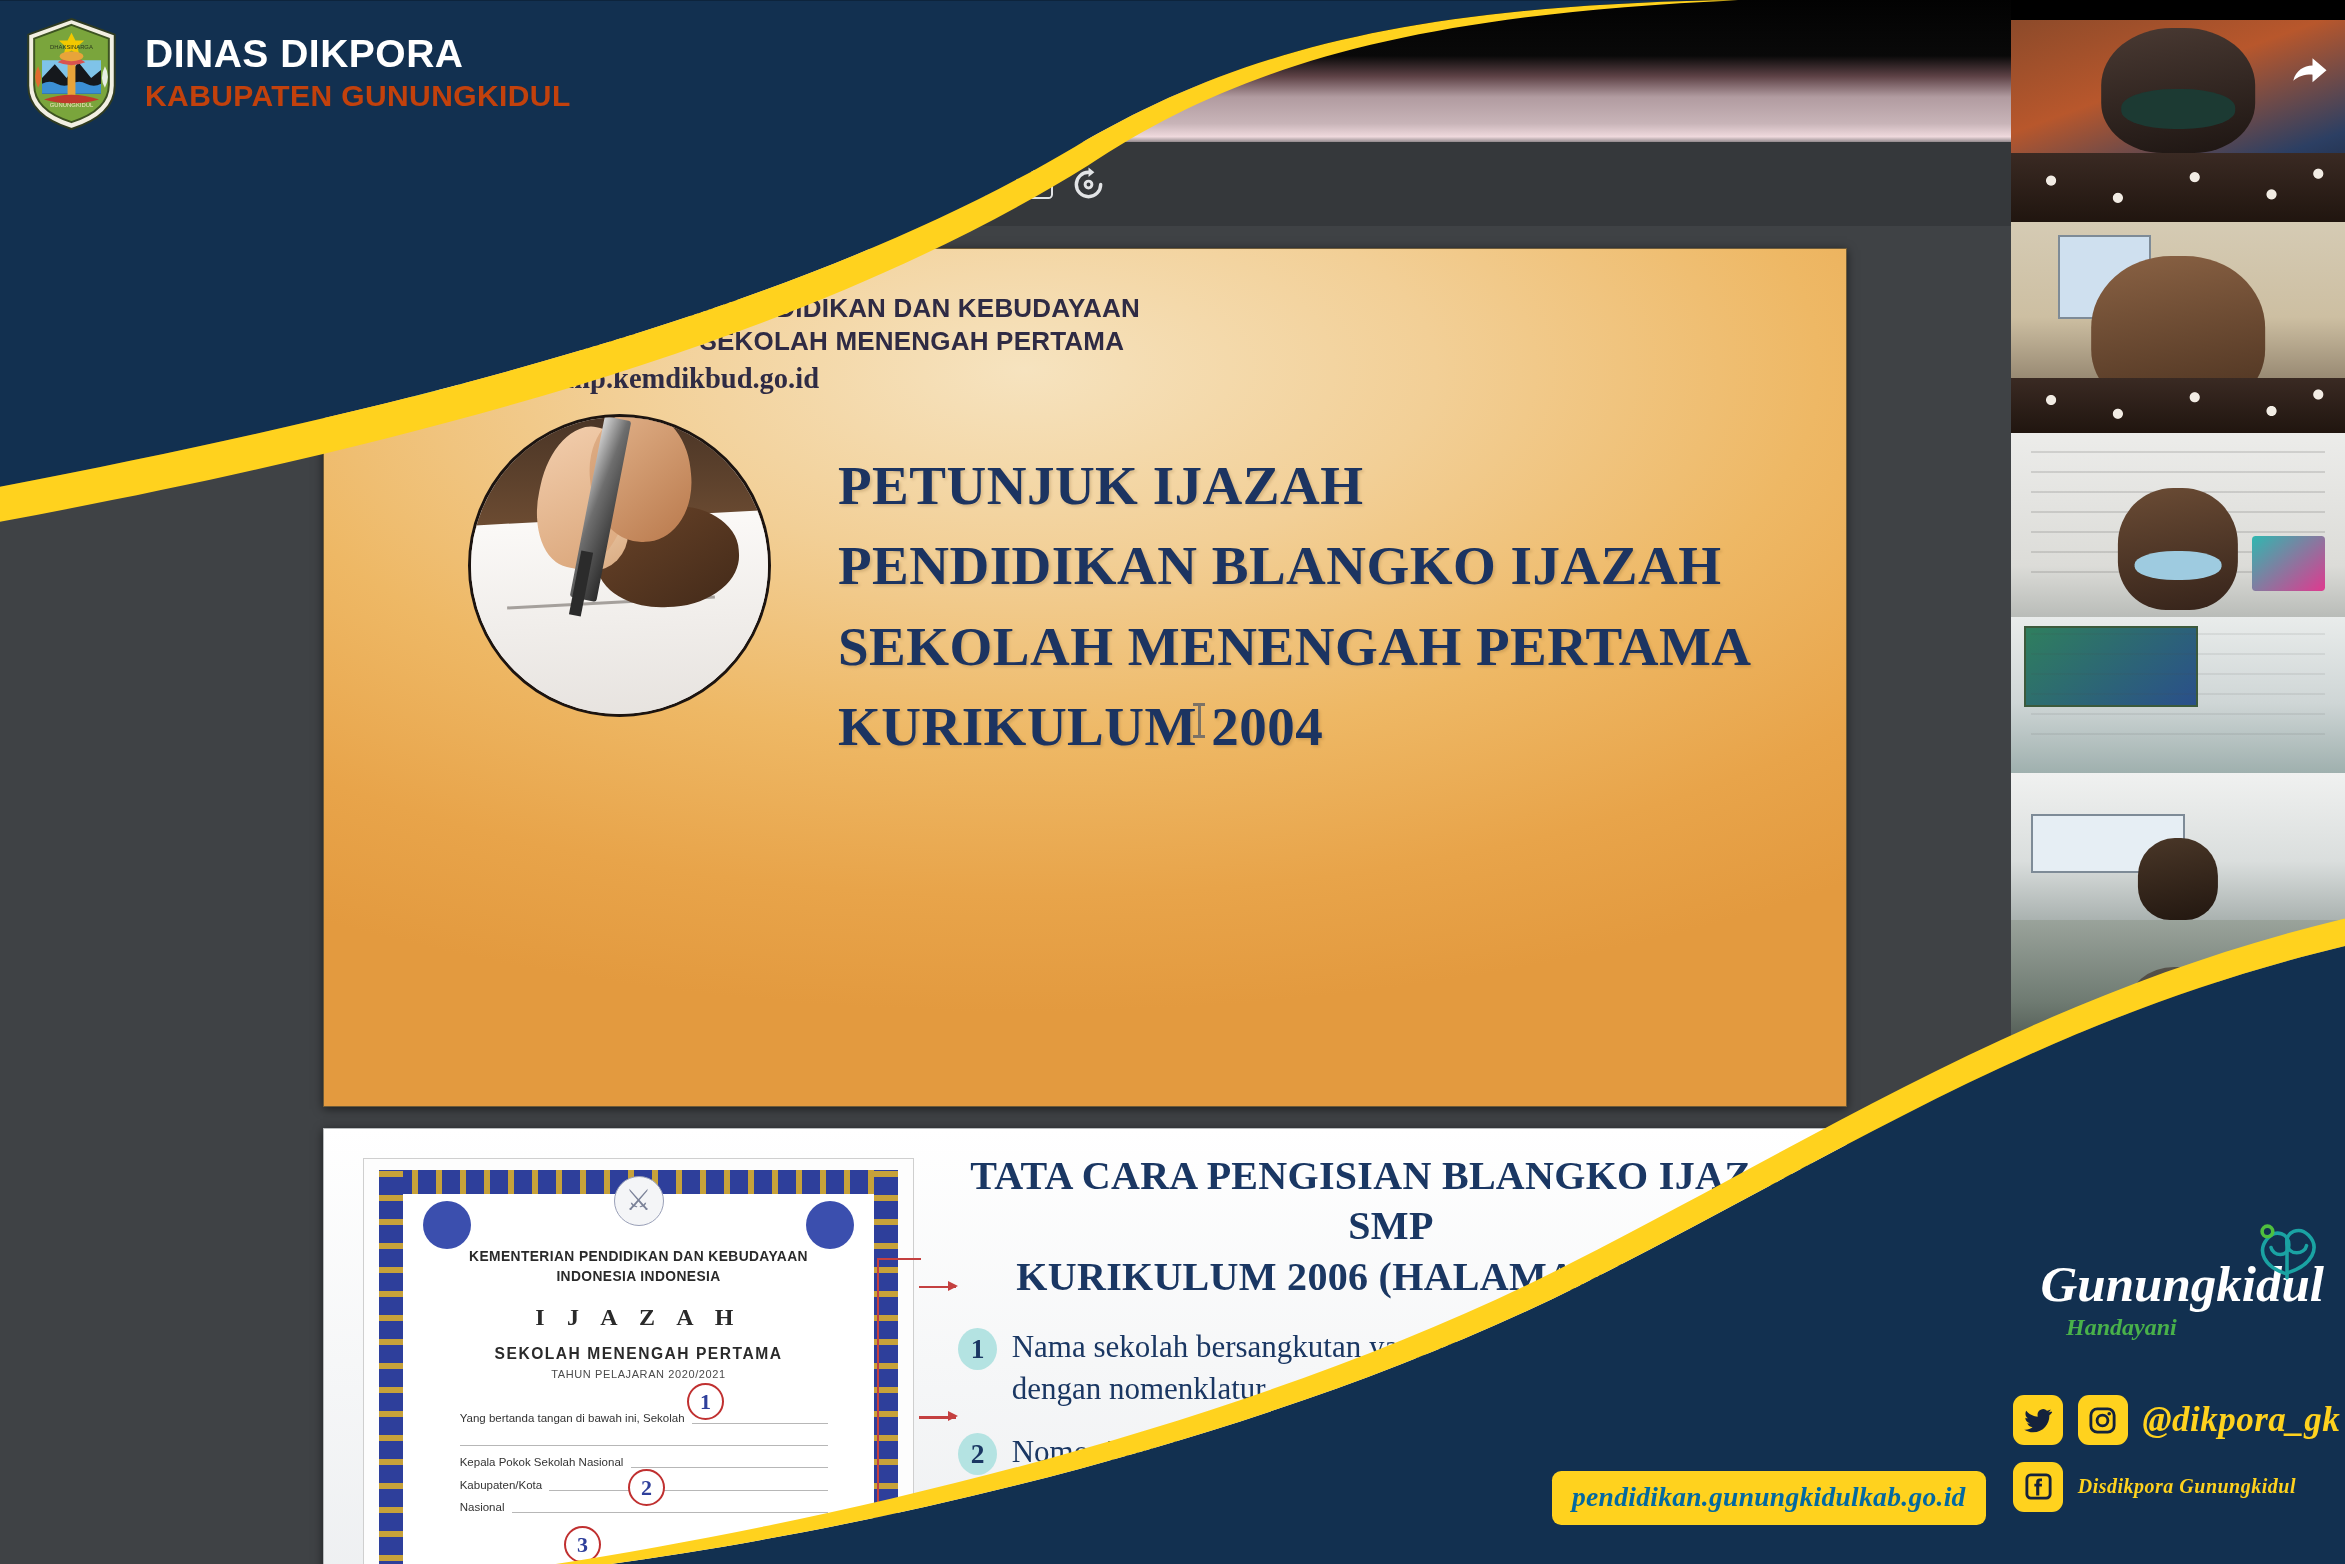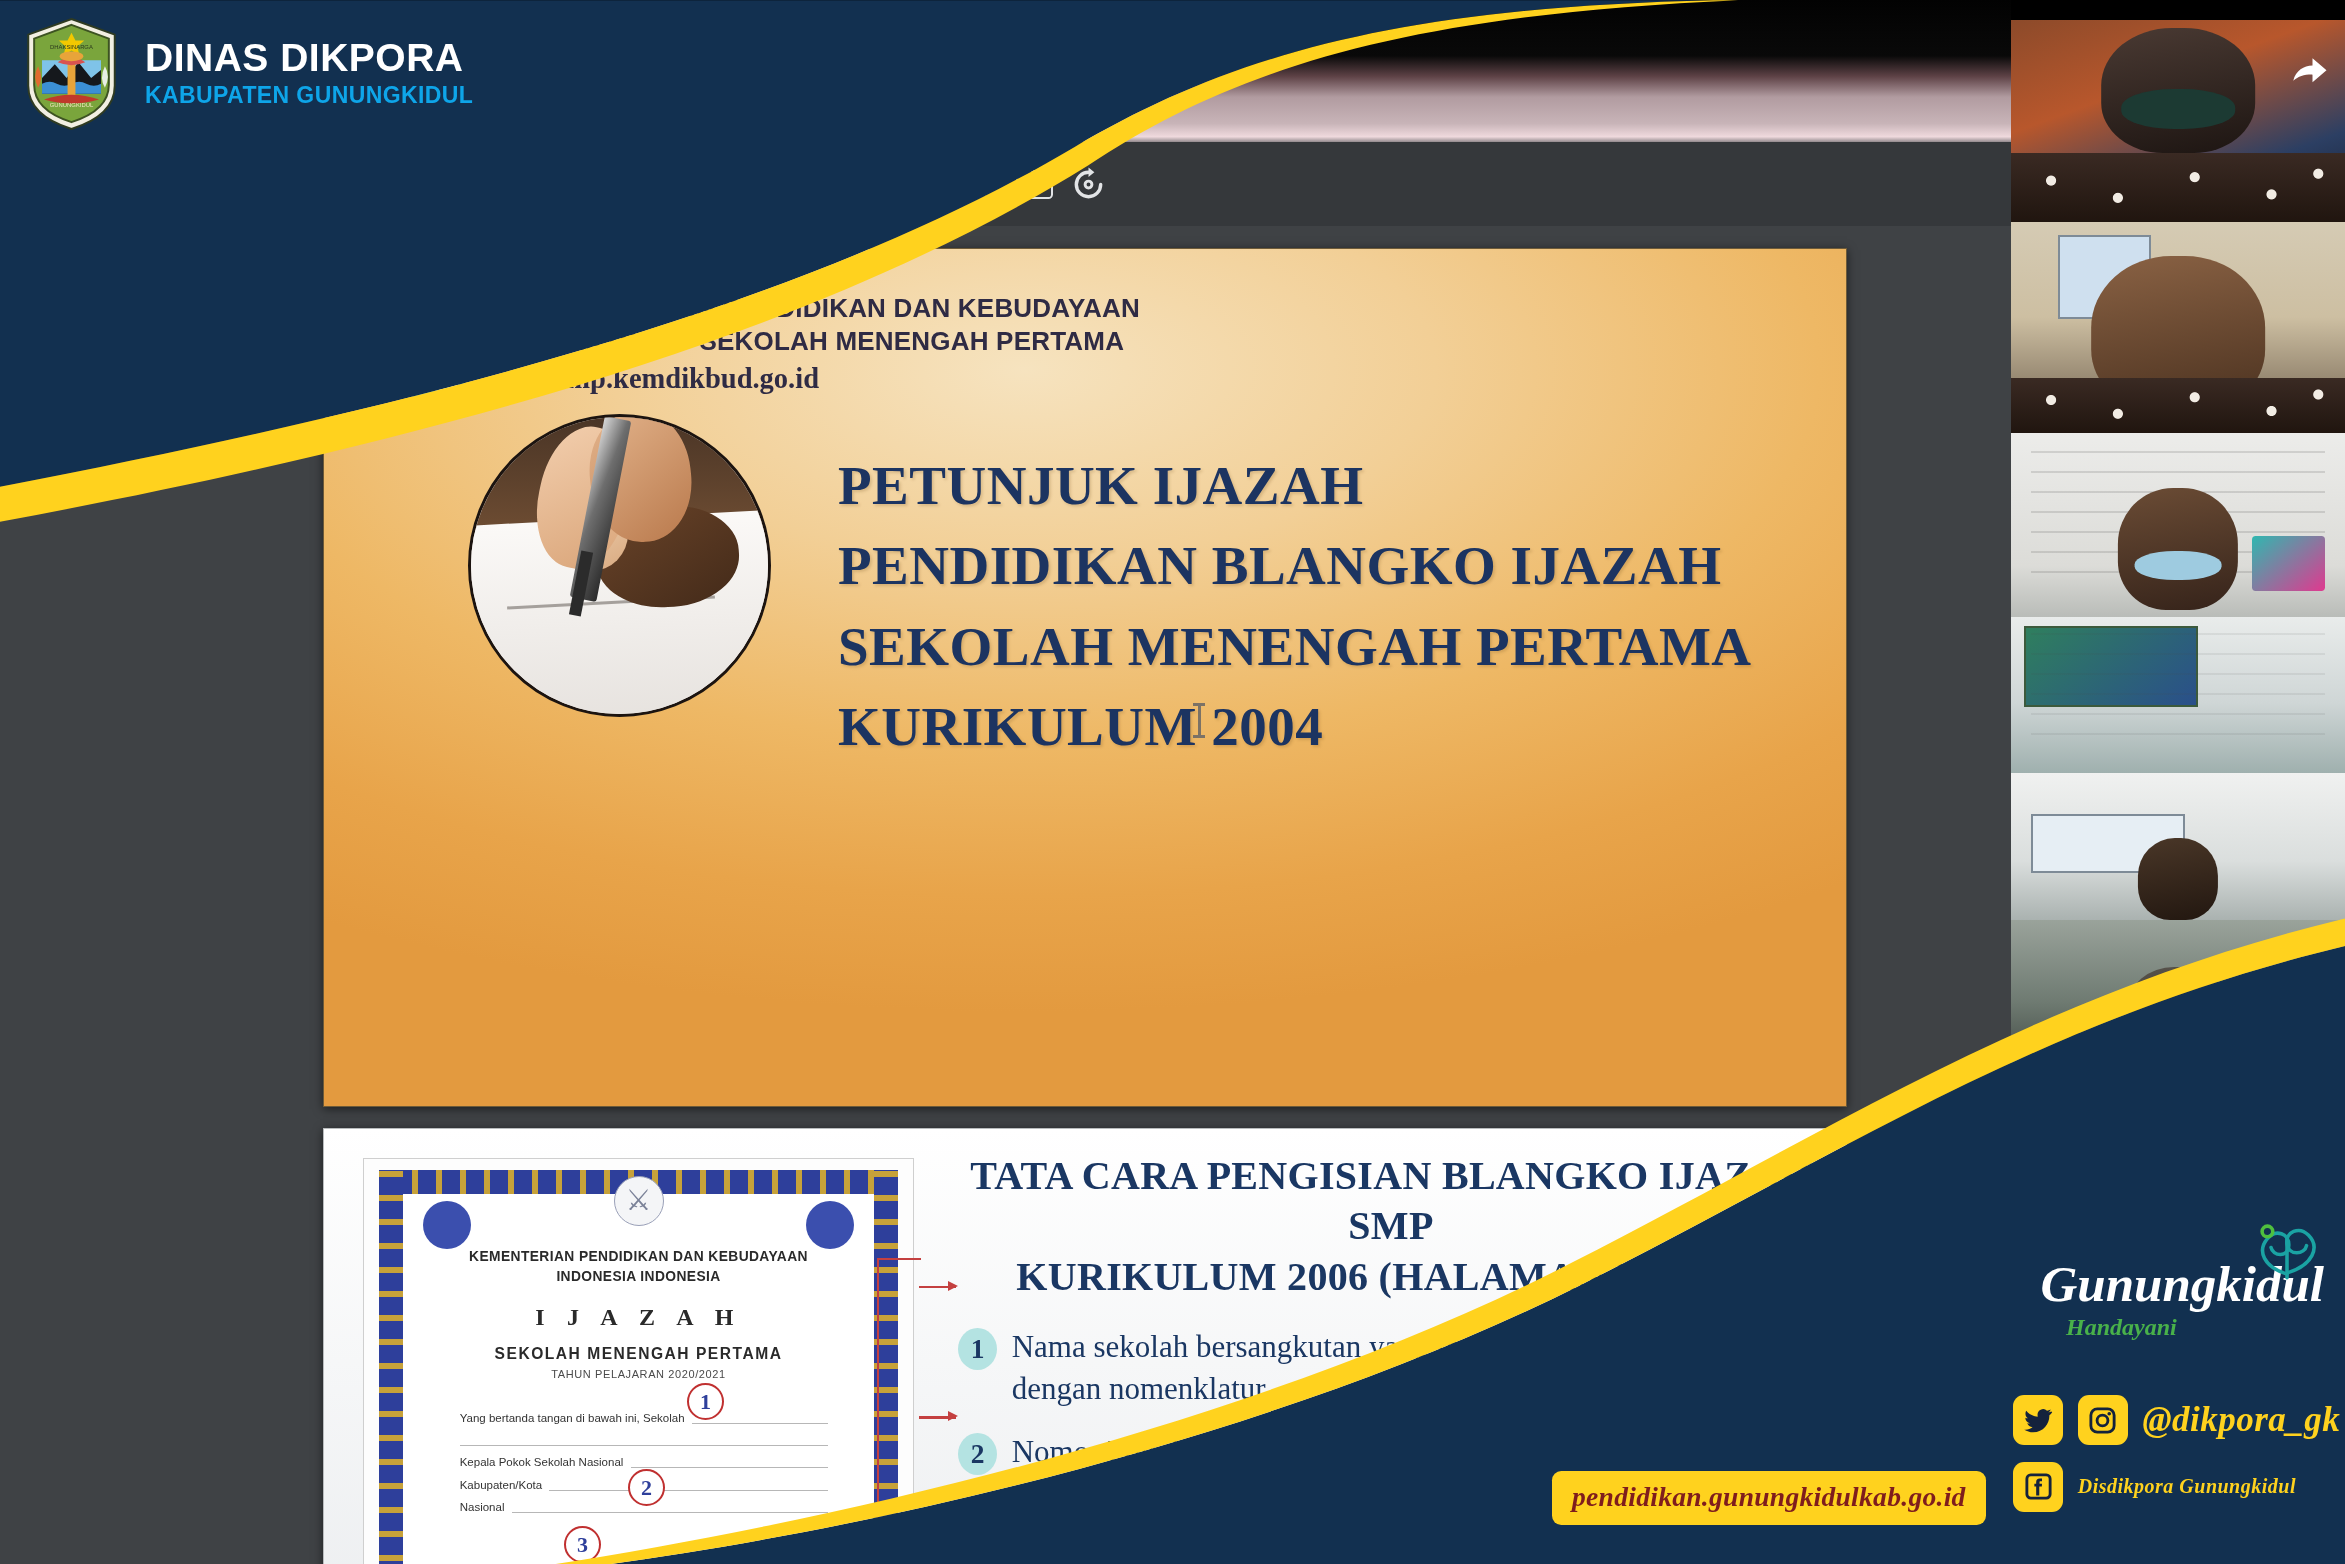--- a/index.html
+++ b/index.html
@@ -285,21 +285,21 @@
   
   .frame-svg { position: absolute; left:0; top:0; width:2345px; height:1565px; pointer-events:none; }
 
   .brand-header { position: absolute; left: 22px; top: 16.5px; display: flex; align-items: center; gap: 24px; }
   .gk-crest { width: 99px; height: 114px; flex: none; }
   .brand-title {
     color: #ffffff; font-weight: bold; font-size: 39px;
     letter-spacing: 0.5px; line-height: 1.02;
   }
   .brand-sub {
-    color: #0ea5e9; font-weight: bold; font-size: 23px;
+    color: #c2410c; font-weight: bold; font-size: 30px;
     letter-spacing: 0.4px; margin-top: 5px;
   }
 
   .gk-logo { position: absolute; right: 35px; bottom: 224px; width: 275px; }
   .gk-word {
     color: #ffffff; font-family: "Liberation Serif", serif;
     font-style: italic; font-weight: bold; font-size: 51px;
     line-height: 1; text-align: left; margin-left: 5.5px;
   }
   .gk-hand {
@@ -316,21 +316,21 @@
     display: flex; align-items: center; justify-content: center; flex: none;
   }
   .soc-handle {
     color: #ffd21e; font-family: "Liberation Serif", serif;
     font-style: italic; font-weight: bold; font-size: 35px; letter-spacing: 0.5px;
   }
   .soc-handle.small { font-size: 20px; }
 
   .web-badge {
     position: absolute; left: 1552px; bottom: 40px;
-    background: #ffd21e; color: #7f1d1d;
+    background: #ffd21e; color: #0369a1;
     font-family: "Liberation Serif", serif; font-style: italic; font-weight: bold;
     font-size: 27.5px; padding: 10px 20px 12px; border-radius: 9.2px;
     white-space: nowrap; letter-spacing: 0.3px;
   }
 </style>
 </head>
 <body>
 
 <div id="stage">
 

